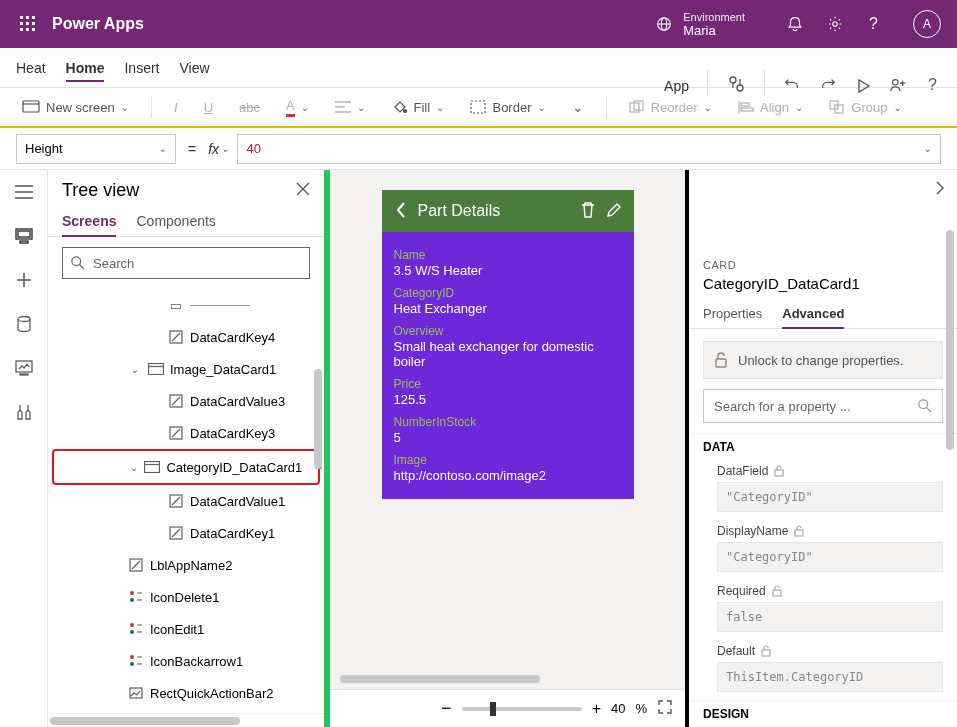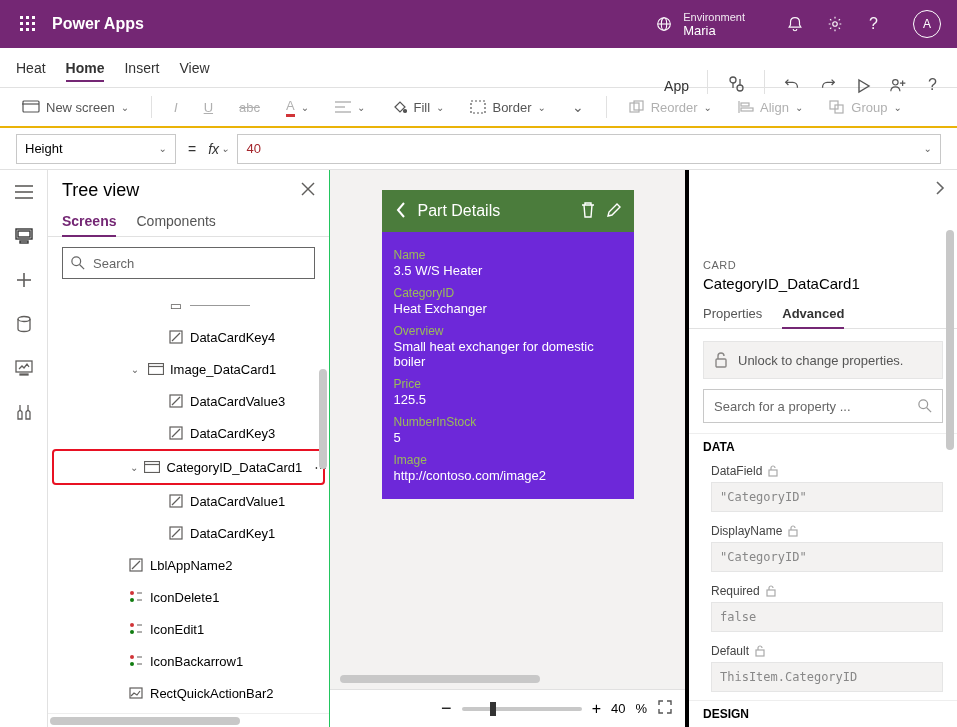--- a/index.html
+++ b/index.html
@@ -39,21 +39,21 @@
 .fx { font-style: italic; font-size: 14px; color: #333; display: flex; align-items: center; gap: 2px; }
 .formula-input { flex: 1; height: 30px; border: 1px solid #c8c8c8; padding: 0 8px; font-size: 13px; color: #a4262c; display: flex; align-items: center; justify-content: space-between; }
 
 
 .main { display: flex; height: calc(727px - 48px - 40px - 40px - 42px); }
 .side-rail { width: 48px; border-right: 1px solid #e1e1e1; display: flex; flex-direction: column; align-items: center; padding-top: 10px; gap: 20px;}
 .side-rail .rail-icon { width: 24px; height: 24px; display:flex; align-items:center; justify-content:center; color:#605e5c;}
 .side-rail .rail-icon.active { color: #333;}
 
 
-.tree-panel { width: 282px; border-right: 1px solid #22c55e; display: flex; flex-direction: column; position: relative;}
+.tree-panel { width: 282px; border-right: 6px solid #22c55e; display: flex; flex-direction: column; position: relative;}
 .tree-title-row { display: flex; align-items: center; justify-content: space-between; padding: 10px 14px 6px 14px;}
 .tree-title { font-size: 18px; font-weight: 400;}
 .tree-tabs { display: flex; gap: 20px; padding: 0 14px; border-bottom: 1px solid #e1e1e1;}
 .tree-tab { font-size: 14px; padding: 6px 0; color: #555;}
 .tree-tab.active { color: #742774; border-bottom: 2px solid #742774; margin-bottom: -1px; font-weight: 600;}
 .search-box { margin: 10px 14px; height: 32px; border: 1px solid #666; display: flex; align-items: center; padding: 0 8px; gap: 8px; font-size: 13px; color: #666;}
 .tree-list { flex: 1; overflow: hidden; font-size: 13px; position: relative;}
 .tree-item { display: flex; align-items: center; height: 32px; gap: 6px; padding-right: 8px;}
 .tree-item .chevron { width: 14px; font-size: 10px; color: #666; text-align: center;}
 .tree-item .icon { width: 16px; height: 16px; display: flex; align-items: center; justify-content: center; color: #605e5c;}
@@ -81,21 +81,21 @@
 .props-panel { width: 272px; border-left: 4px solid #000000; display: flex; flex-direction: column; font-size: 13px; position: relative; justify-content: flex-end;}
 .props-header { padding: 8px 14px 4px 14px;}
 .props-header .card-label { font-size: 11px; color: #666; letter-spacing: 0.5px;}
 .props-header .card-name { font-size: 15px; margin-top: 4px;}
 .props-tabs { display: flex; gap: 20px; padding: 10px 14px 0 14px; border-bottom: 1px solid #e1e1e1;}
 .props-tab { font-size: 13px; padding-bottom: 6px; color: #555;}
 .props-tab.active { border-bottom: 2px solid #742774; margin-bottom: -1px; color: #333; font-weight: 600;}
 .unlock-bar { margin: 12px 14px 10px 14px; height: 38px; background: #f3f2f1; border: 1px solid #e5e5e5; display: flex; align-items: center; padding: 0 10px; gap: 10px; color: #555;}
 .prop-search { margin: 0 14px 10px 14px; height: 34px; border: 1px solid #c8c8c8; display: flex; align-items: center; padding: 0 10px; justify-content: space-between; color: #666;}
 .section-label { padding: 6px 14px; font-size: 12px; font-weight: 600; border-top: 1px solid #eee;}
-.prop-row { padding: 4px 14px 8px 22px;}
+.prop-row { padding: 4px 14px 8px 28px;}
 .prop-label { font-size: 12px; color: #444; display: flex; align-items: center; gap: 6px;}
 .prop-value { margin-top: 4px; height: 30px; background: #f3f2f1; border: 1px solid #e5e5e5; padding: 0 8px; display: flex; align-items: center; font-family: Consolas, monospace; font-size: 12px; color: #888;}
 .props-scrollbar { position: absolute; right: 3px; top: 60px; width: 8px; height: 220px; background: #c8c8c8; border-radius: 4px;}
 .chev-right { position: absolute; right: 12px; top: 10px; color: #666;}
 
 svg { pointer-events: none; }
 </style>
 </head>
 <body>
 

